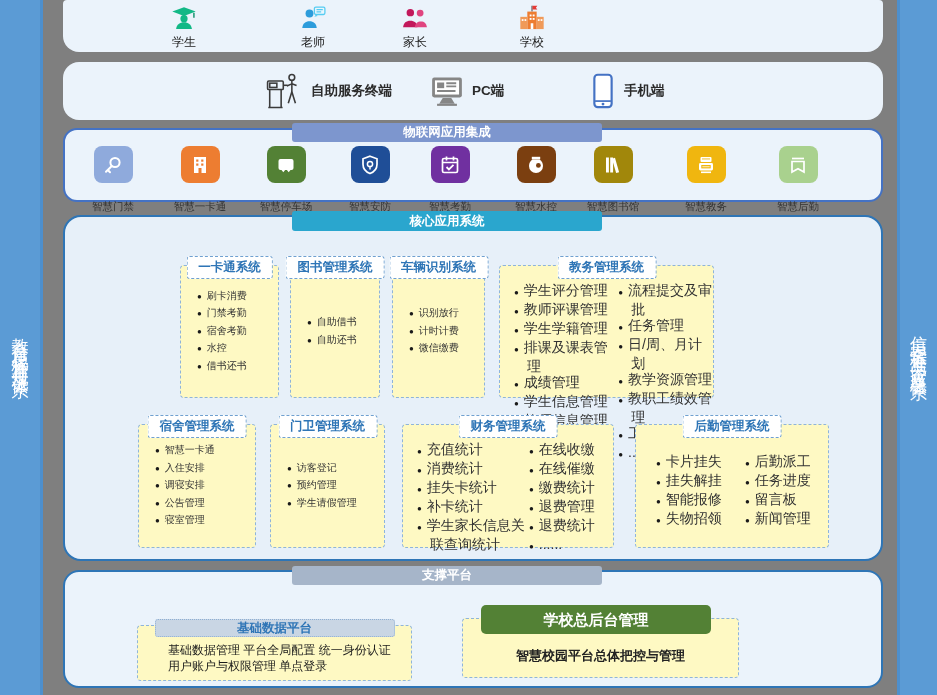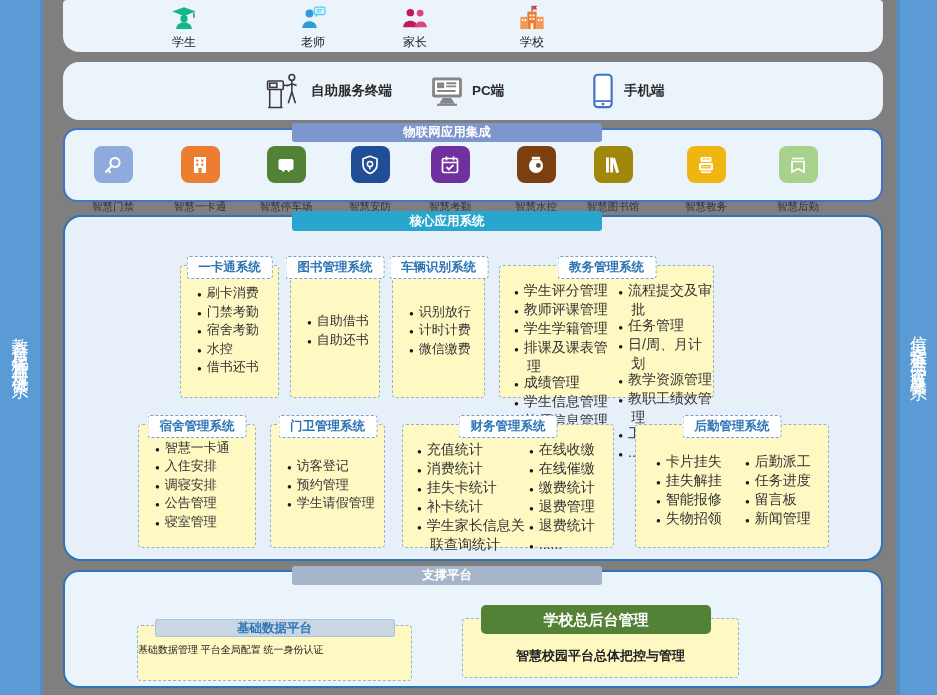--- a/index.html
+++ b/index.html
@@ -41,34 +41,34 @@
   
   .panel-core { top:215px; height:346px; background:#e7f0f9; border:2px solid #2e75b6; border-radius:18px; }
   .banner-core { top:-6px; background:#2aa6ce; height:20px; line-height:20px; }
   .subpanel { position:absolute; background:#fef9c3; border:1.6px dashed #8eb4dc; border-radius:4px;margin-top:11px; }
   .sub-title { position:absolute; top:-10px; left:50%; transform:translateX(-50%); background:#fff;
                border:1.3px dashed #6fa0d0; border-radius:3px; padding:2px 11px; white-space:nowrap;
                color:#2e75b6; font-size:12.5px; font-weight:bold; z-index:3; }
   .row1 { top:37px; height:133px; }
   .row2 { top:196px; height:124px; }
   ul.blist { list-style:none; }
-  ul.blist li { font-size:13px; color:#333; line-height:16.5px; padding-left:13px; text-indent:-13px; }
+  ul.blist li { font-size:10px; color:#333; line-height:16.5px; padding-left:13px; text-indent:-13px; }
   ul.blist li::before { content:"●"; font-size:8px; margin-right:5px; color:#1a1a1a; }
   .center-list { height:100%; display:flex; flex-direction:column; justify-content:center; padding-left:16px; }
   .two-col { display:flex; padding-top:16px; padding-left:14px; }
   .two-col ul.blist li { font-size:14px; line-height:16px; }
 
   
   .panel-support { top:570px; height:118px; border:2px solid #2e75b6; border-radius:16px;text-decoration:underline; }
   .banner-support { top:-6px; background:#a6b5c9; }
   .sub-base { left:72px; top:42px; width:275px; height:56px; }
   .base-badge { position:absolute; top:-7px; left:50%; transform:translateX(-50%); width:240px; height:18px;
                 background:#c9d6e4; border:1.3px dotted #8fafd4; border-radius:3px; color:#2e75b6;
                 font-size:12.5px; font-weight:bold; text-align:center; line-height:16px; }
-  .base-text { padding:16px 0 0 0; font-size:10px; color:#1a1a1a; line-height:16px; font-weight:500; }
+  .base-text { padding:16px 0 0 30px; font-size:12px; color:#1a1a1a; line-height:16px; font-weight:500; }
   .sub-admin { left:397px; top:35px; width:277px; height:60px; }
   .admin-banner { position:absolute; top:-14px; left:18px; width:230px; height:29px; background:#538135;
                   border-radius:5px; color:#fff; font-size:15px; font-weight:bold; text-align:center; line-height:29px; }
   .admin-desc { padding-top:28px; text-align:center; font-size:13px; font-weight:bold; color:#222; }
 
   svg { display:block; }
 </style>
 </head>
 <body>
 
@@ -394,20 +394,21 @@
     </div>
   </div>
 
   <div class="panel panel-support">
     <div class="banner banner-support">支撑平台</div>
 
     <div class="subpanel sub-base">
       <div class="base-badge">基础数据平台</div>
       <div class="base-text">
         <div>基础数据管理 平台全局配置 统一身份认证</div>
+        <div>用户账户与权限管理  单点登录</div>
       </div>
     </div>
 
     <div class="subpanel sub-admin">
       <div class="admin-banner">学校总后台管理</div>
       <div class="admin-desc">智慧校园平台总体把控与管理</div>
     </div>
   </div>
 
 </div>

